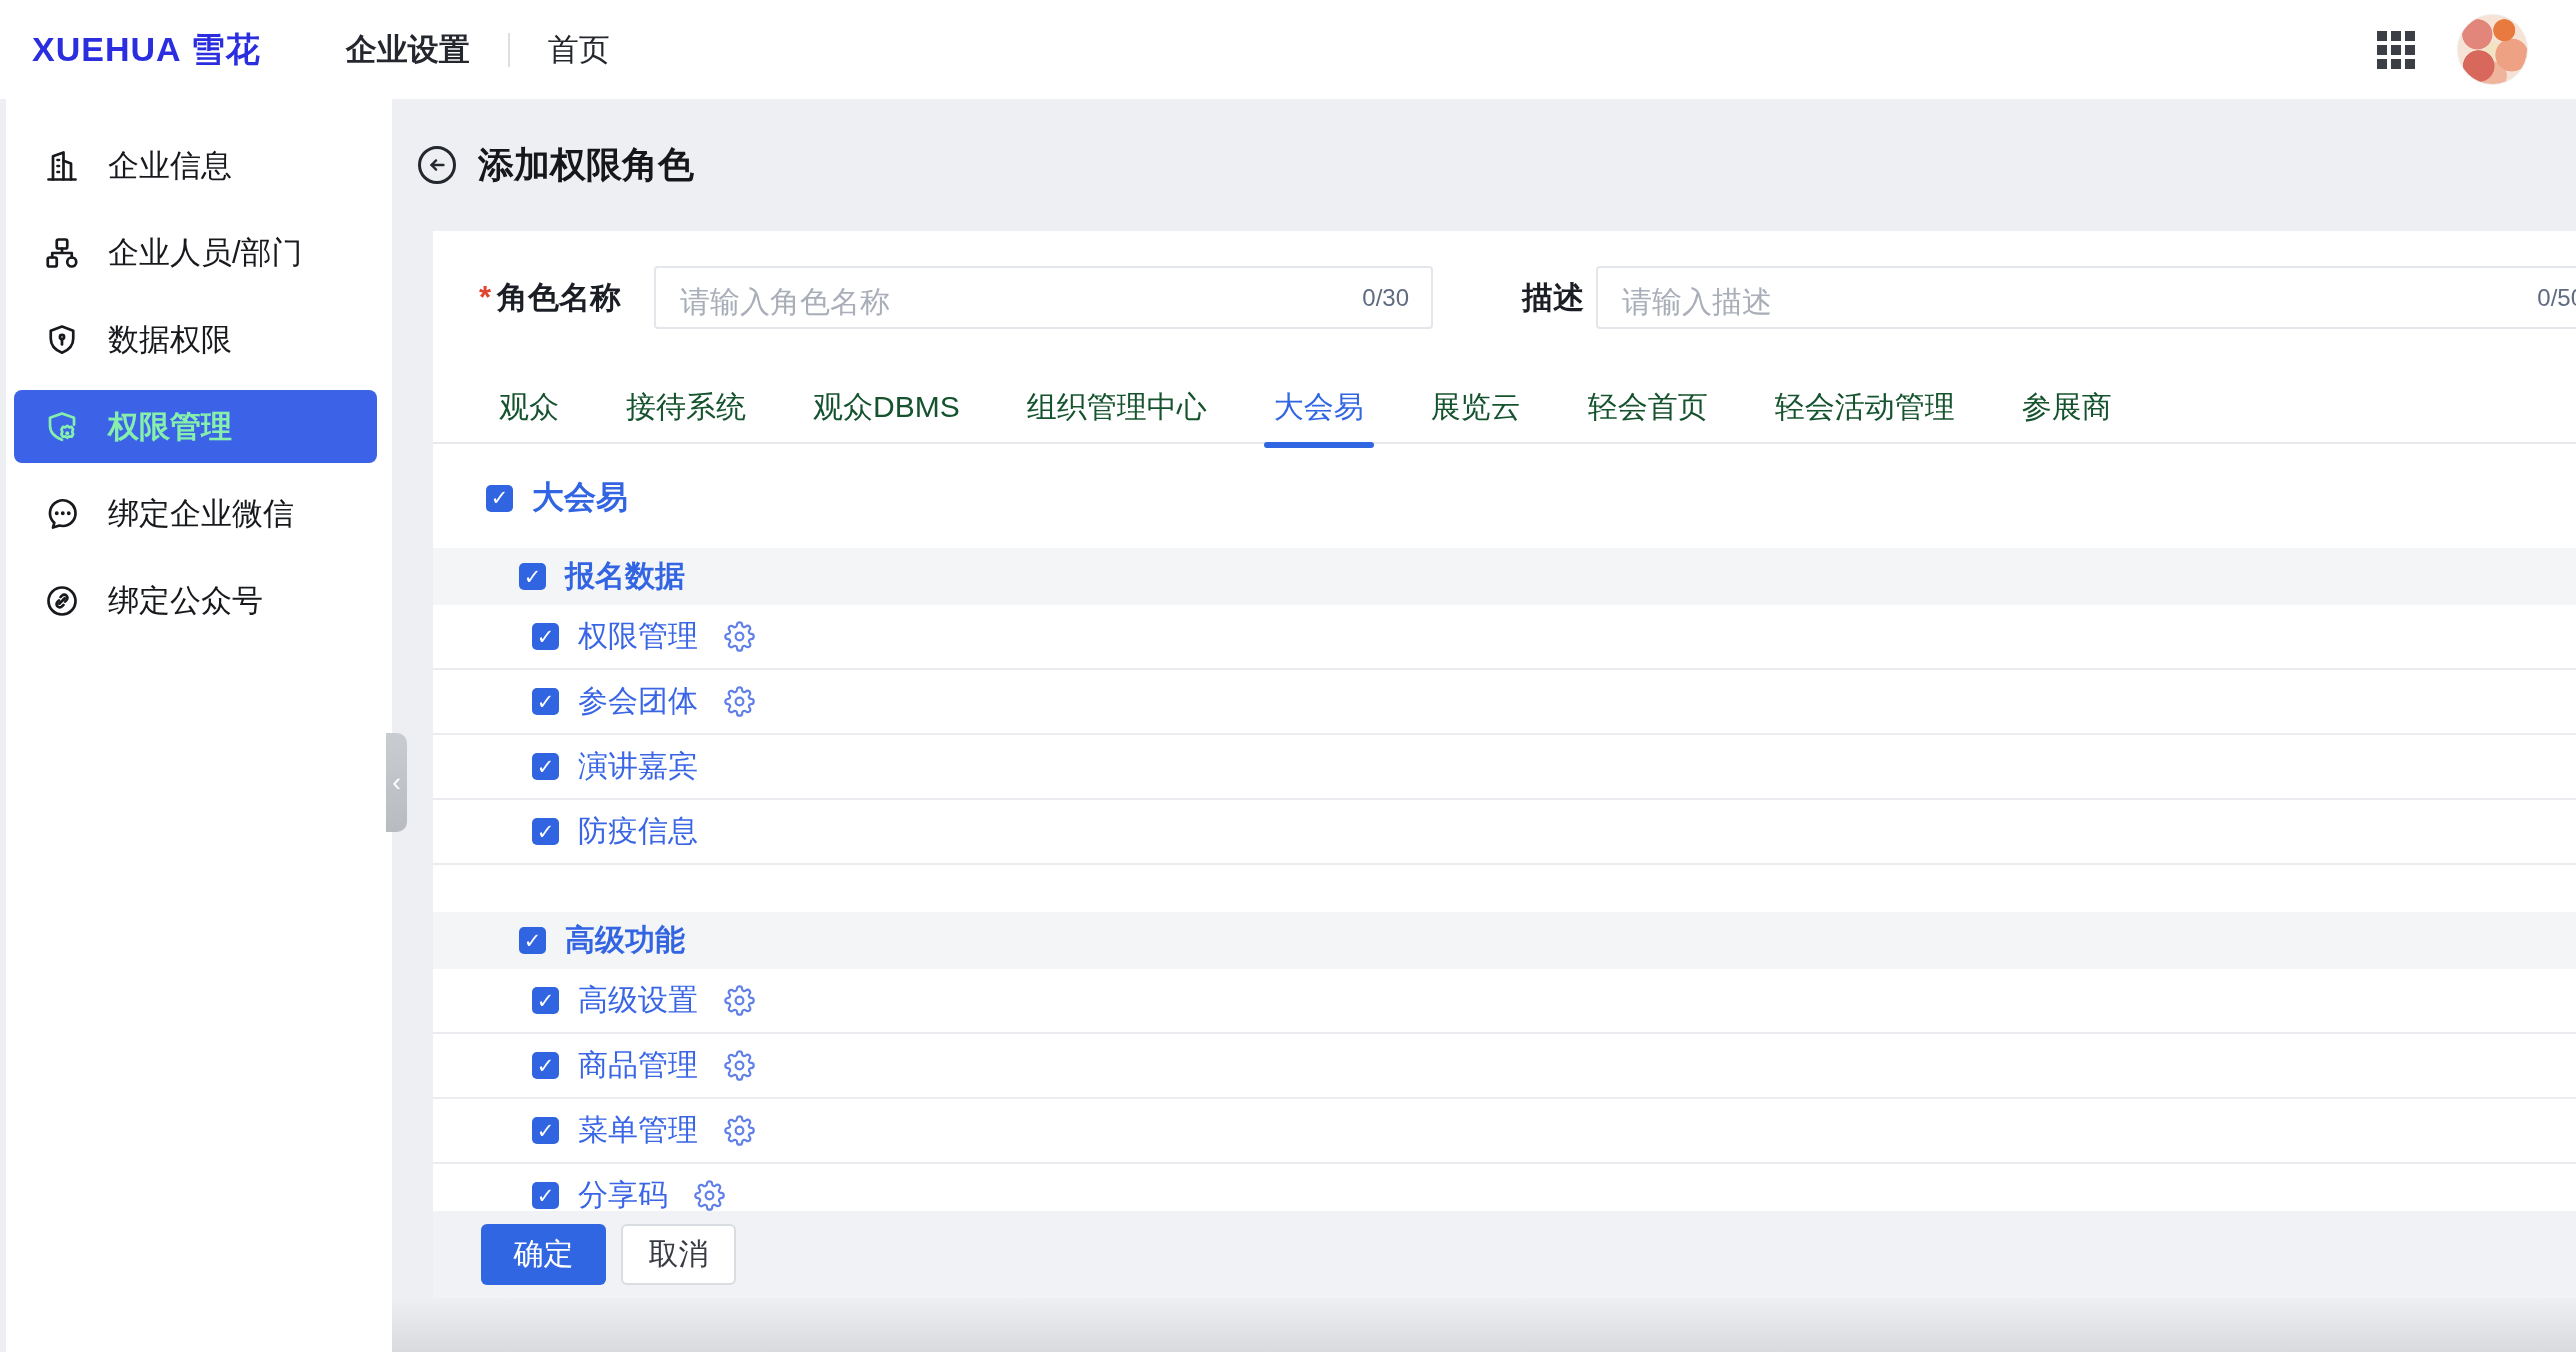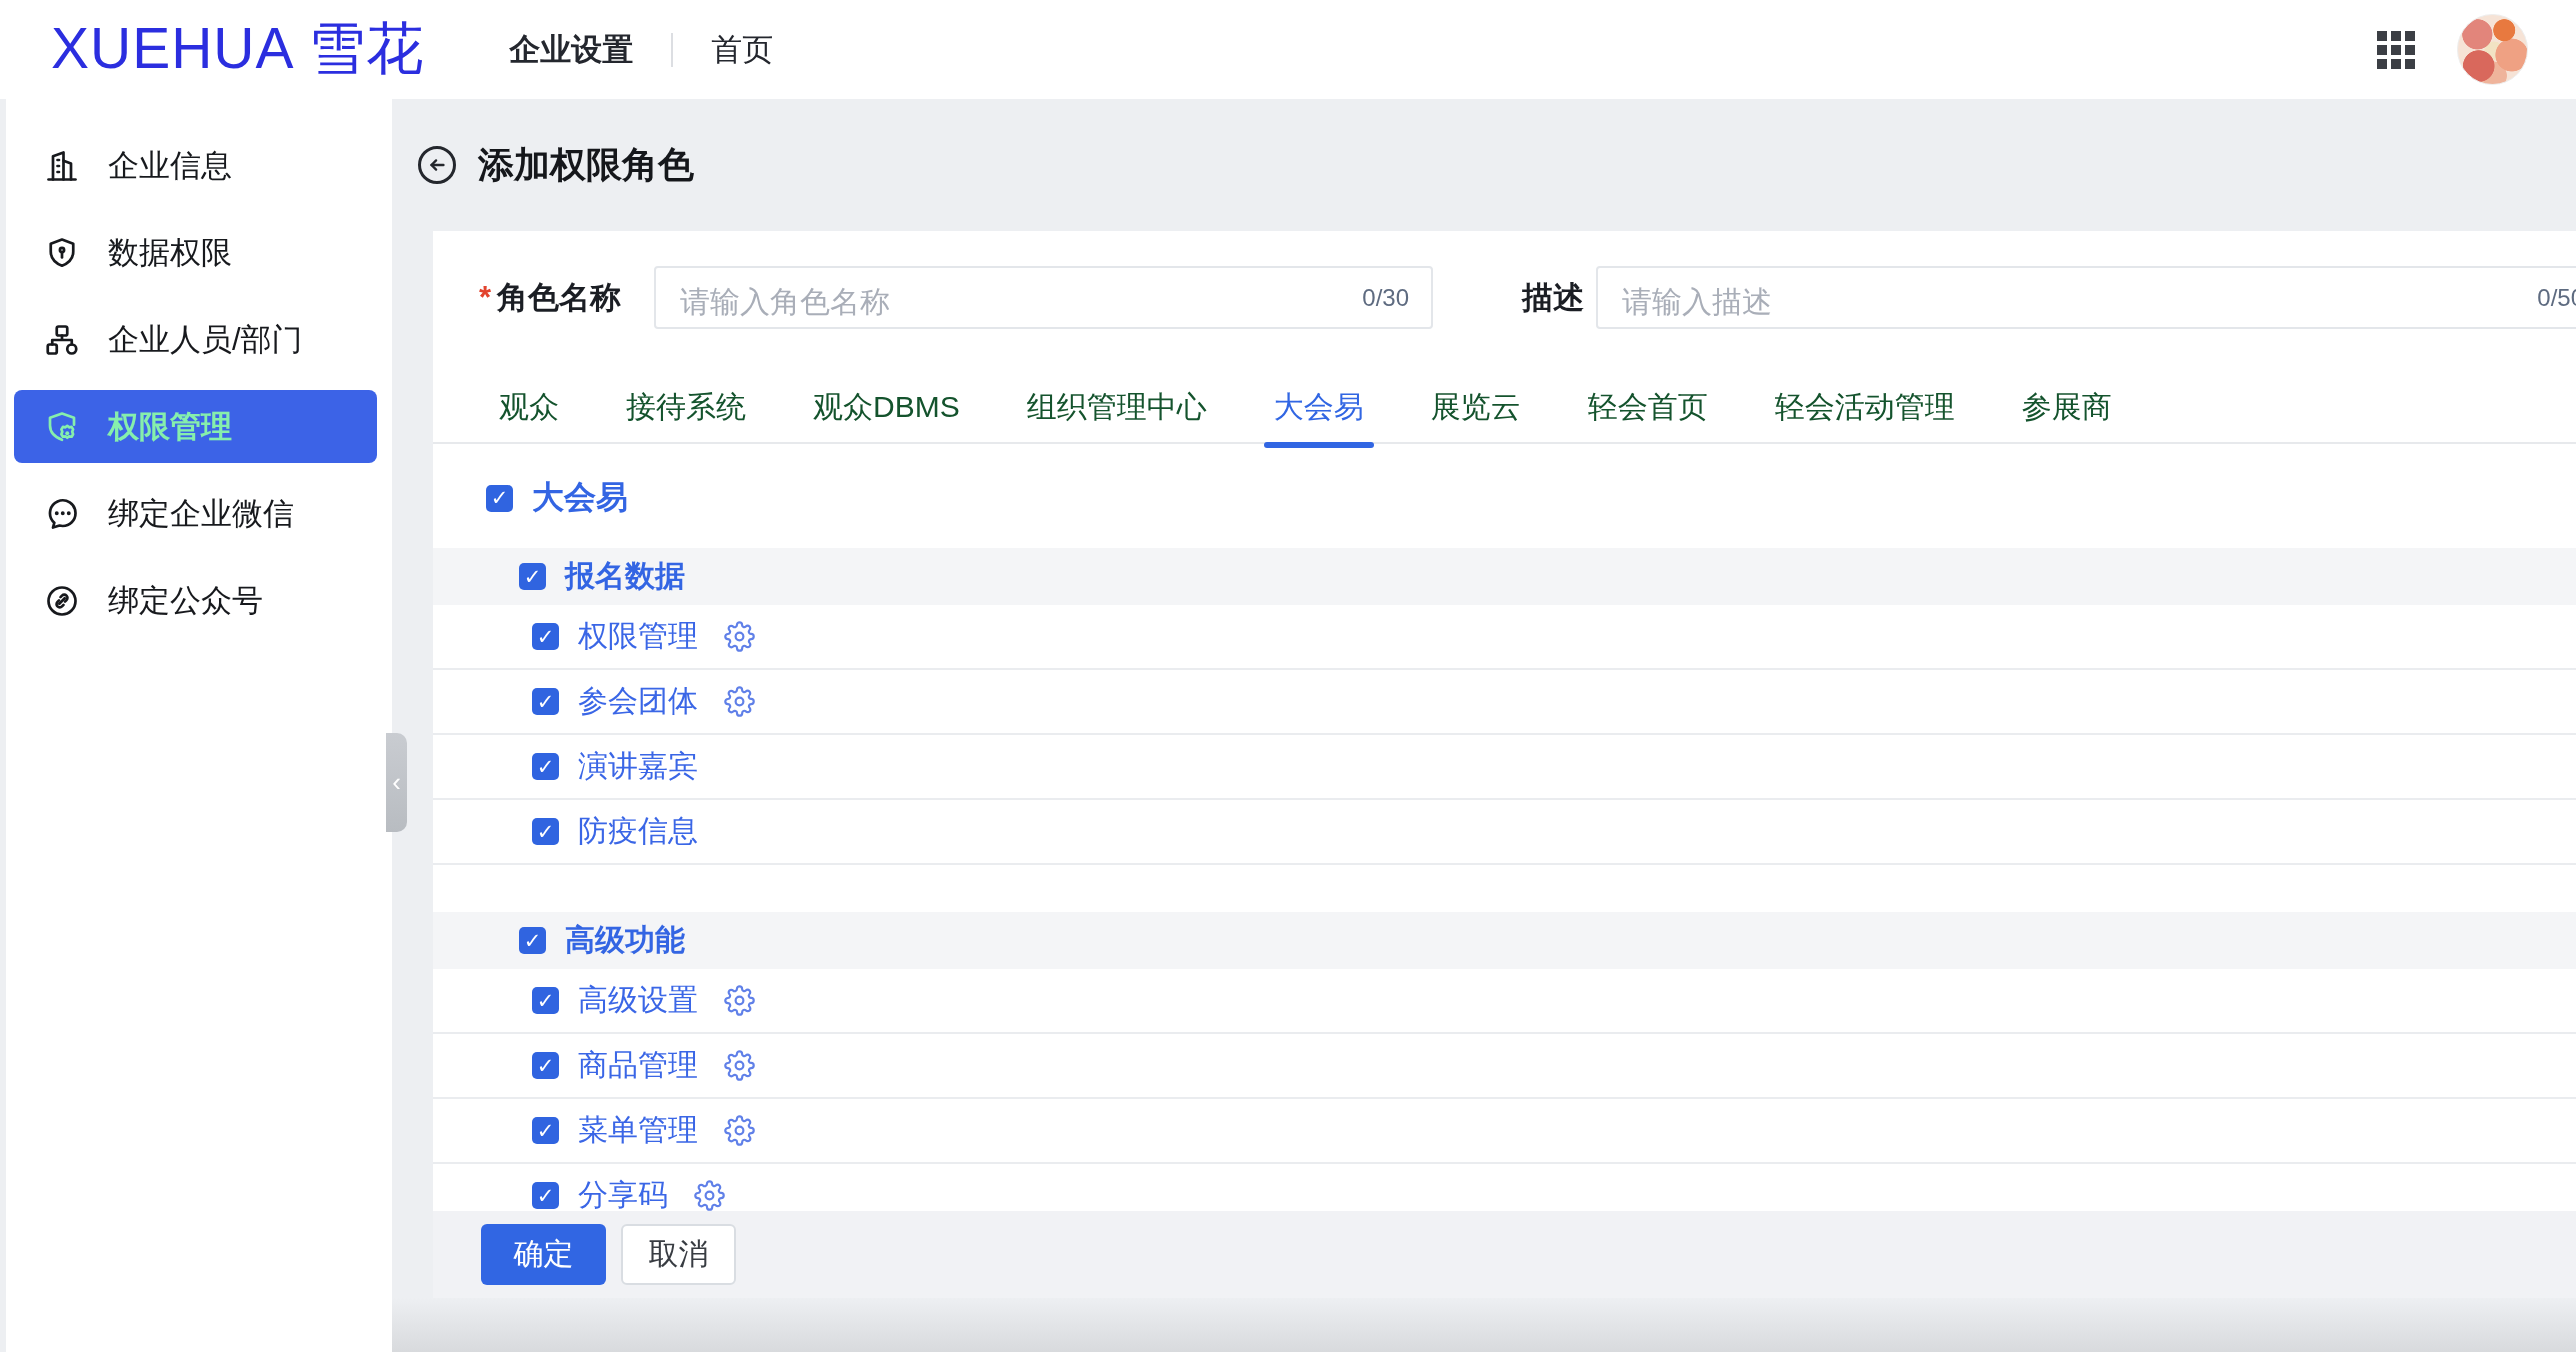--- a/index.html
+++ b/index.html
@@ -1,20 +1,20 @@
 <!DOCTYPE html>
 <html><head>
 <meta charset="utf-8">
 <style>
   * { margin:0; padding:0; box-sizing:border-box; }
   html,body { width:2576px; height:1352px; overflow:hidden; font-family:"Liberation Sans","DejaVu Sans",sans-serif; background:#EDEFF2; }
 
   
   #topbar { position:absolute; left:0; top:0; width:2576px; height:99px; background:#fff; z-index:30; display:flex; align-items:center; }
-  .logo { margin-left:51px; font-size:57px; font-weight:400; color:#2B2EDF; letter-spacing:1px; white-space:nowrap; }
+  .logo { margin-left:32px; font-size:34px; font-weight:700; color:#2B2EDF; letter-spacing:1px; white-space:nowrap; }
   .topnav { display:flex; align-items:center; margin-left:85px; gap:38px; }
   .topnav-item { font-size:31px; color:#24272E; cursor:pointer; }
   .topnav-item.active { font-weight:700; }
   .topnav-divider { width:2px; height:34px; background:#DCDEE2; }
   .topbar-right { margin-left:auto; display:flex; align-items:center; gap:42px; margin-right:48px; }
   .grid-icon { width:38px; height:38px; display:grid; grid-template-columns:repeat(3,10px); grid-template-rows:repeat(3,10px); gap:4px; cursor:pointer; }
   .grid-icon span { background:#3C3F45; }
   .avatar { width:71px; height:71px; border-radius:50%; cursor:pointer; border:1px solid #eee;
     background:
       radial-gradient(circle at 28% 28%, #E2857B 0 21%, rgba(0,0,0,0) 22%),
@@ -111,34 +111,34 @@
     <svg viewBox="0 0 24 24" fill="none" stroke="currentColor" stroke-width="1.8" stroke-linecap="round" stroke-linejoin="round">
         <path d="M3 21h18"></path>
         <path d="M6 21V5.5L13 3v18"></path>
         <path d="M13 8.5l5 1.8V21"></path>
         <path d="M9 8h1M9 12h1M9 16h1"></path>
       </svg>
     <span>企业信息</span>
   </div>
   <div class="side-item">
     <svg viewBox="0 0 24 24" fill="none" stroke="currentColor" stroke-width="1.8" stroke-linecap="round" stroke-linejoin="round">
-        <path d="M12 3l7.5 2.8v5.2c0 4.6-3.2 7.8-7.5 9.5-4.3-1.7-7.5-4.9-7.5-9.5V5.8L12 3z"></path>
-        <circle cx="12" cy="10" r="1.4"></circle>
-        <path d="M12 11.5v3.5"></path>
-      </svg>
-    <span>数据权限</span>
-  </div>
-  <div class="side-item">
-    <svg viewBox="0 0 24 24" fill="none" stroke="currentColor" stroke-width="1.8" stroke-linecap="round" stroke-linejoin="round">
         <rect x="8.5" y="3" width="7" height="6" rx="1.2"></rect>
         <rect x="2.5" y="15" width="6" height="6" rx="1.2"></rect>
         <rect x="15.5" y="15" width="6" height="6" rx="3"></rect>
         <path d="M12 9v3M5.5 15v-3h13v3"></path>
       </svg>
     <span>企业人员/部门</span>
+  </div>
+  <div class="side-item">
+    <svg viewBox="0 0 24 24" fill="none" stroke="currentColor" stroke-width="1.8" stroke-linecap="round" stroke-linejoin="round">
+        <path d="M12 3l7.5 2.8v5.2c0 4.6-3.2 7.8-7.5 9.5-4.3-1.7-7.5-4.9-7.5-9.5V5.8L12 3z"></path>
+        <circle cx="12" cy="10" r="1.4"></circle>
+        <path d="M12 11.5v3.5"></path>
+      </svg>
+    <span>数据权限</span>
   </div>
   <div class="side-item active">
     <svg viewBox="0 0 24 24" fill="none" stroke="currentColor" stroke-width="1.8" stroke-linecap="round" stroke-linejoin="round">
         <path d="M20 10.5V5.8L12 3 4 5.8v5.2c0 4.6 3.5 7.8 8 9.5"></path>
         <path d="M15.5 11.2l1.2 1 1.7-.3 1 1.7-.6 1.6.6 1.6-1 1.7-1.7-.3-1.2 1-1.2-1-1.7.3-1-1.7.6-1.6-.6-1.6 1-1.7 1.7.3 1.2-1z"></path>
         <circle cx="15.5" cy="16.2" r="1.3" fill="currentColor" stroke="none"></circle>
       </svg>
     <span>权限管理</span>
   </div>
   <div class="side-item">

